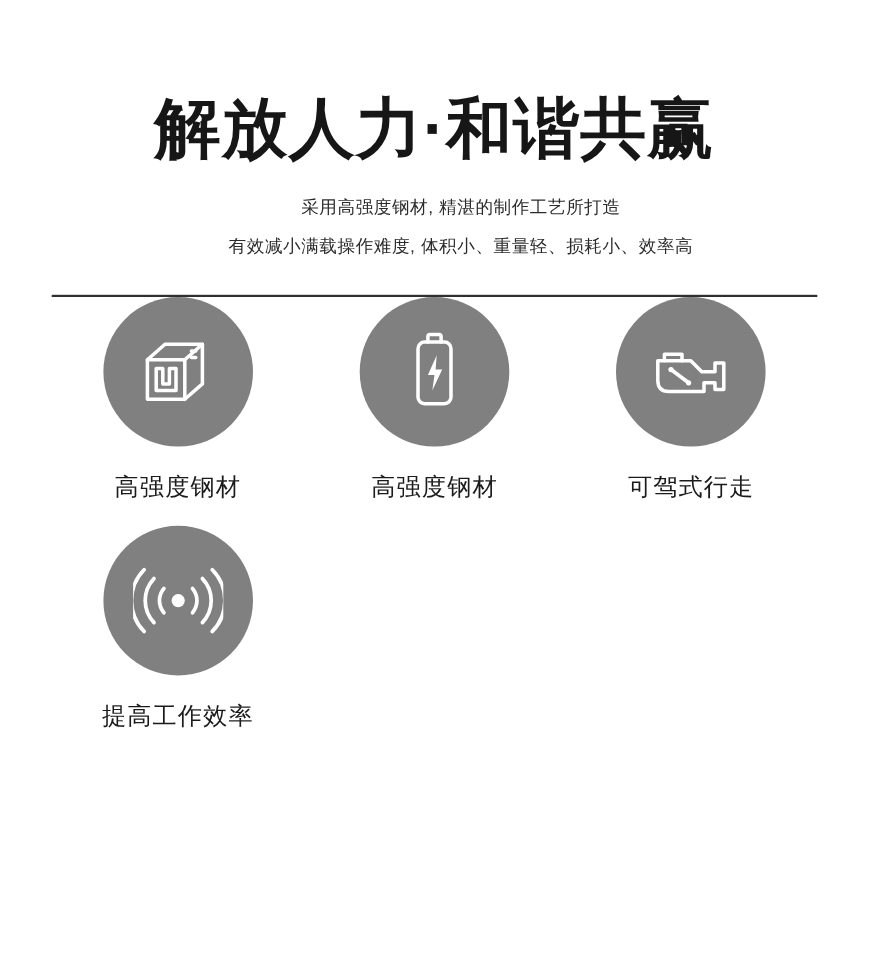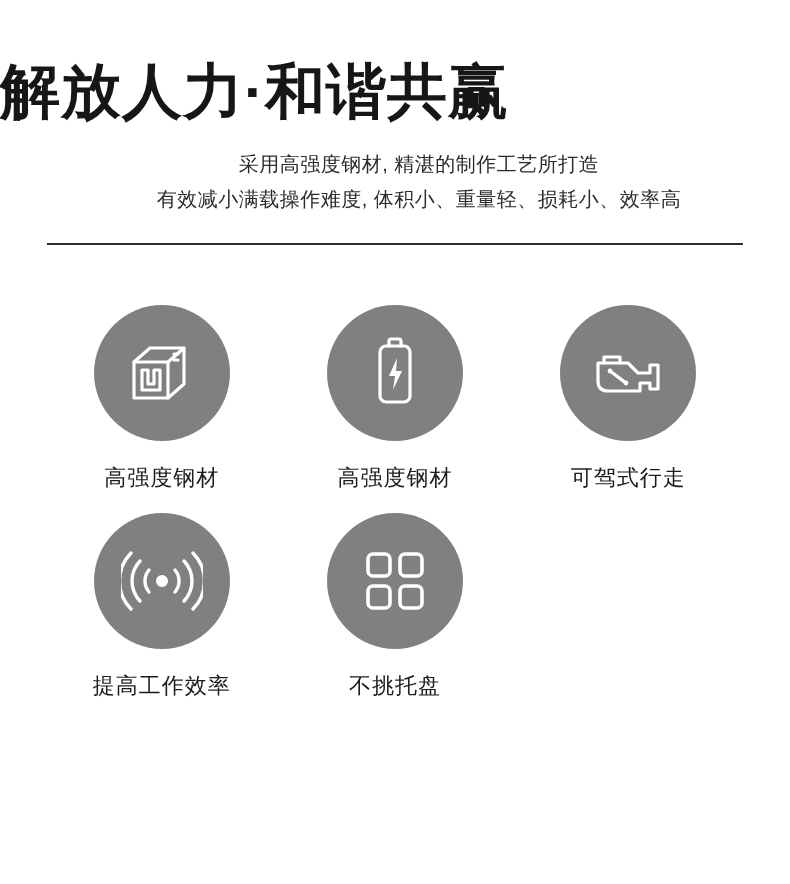--- a/index.html
+++ b/index.html
@@ -16,61 +16,61 @@
   }
   .page {
     position: relative;
     width: 790px;
     height: 884px;
     box-sizing: border-box;
   }
 
   
   .headline {
+    text-align: center;
     font-size: 60px;
     font-weight: bold;
     letter-spacing: 1px;
     color: #161616;
     margin: 0;
-    padding-top: 58px;
+    padding-top: 83px;
     line-height: 1.12;
     white-space: nowrap;
   }
 
   
   .subcopy {
     margin: 0;
     padding-top: 22px;
     text-align: center;
     color: #2b2b2b;
   }
   .subcopy .line {
-    font-size: 20px;
+    font-size: 16px;
     line-height: 35px;
     letter-spacing: 0.5px;
     white-space: nowrap;
     padding-left: 48px;
   }
 
   
   .divider-wrap {
     padding-top: 26px;
     display: flex;
     justify-content: center;
   }
   .divider {
     width: 696px;
     height: 2px;
     background: #2f2f2f;
   }
 
   
   .features {
-    margin: 12px auto;
-    padding-top: 48px;
+    margin: 0 auto;
     width: 700px;
     display: grid;
     grid-template-columns: repeat(3, 1fr);
     grid-row-gap: 20px;
     justify-items: center;
   }
   .feature {
     width: 200px;
     display: flex;
     flex-direction: column;
@@ -168,28 +168,15 @@
             <path d="M19 11 A29 29 0 0 0 19 51"></path>
             <path d="M63 11 A29 29 0 0 1 63 51"></path>
             <path d="M10 3 A40 40 0 0 0 10 59"></path>
             <path d="M72 3 A40 40 0 0 1 72 59"></path>
           </svg>
         </span>
       </div>
       <div class="feature-label">提高工作效率</div>
     </div>
 
-    <div class="feature">
-      <div class="icon-circle">
-        <span>
-          <svg width="62" height="62" viewBox="0 0 62 62" fill="none" stroke="#ffffff" stroke-width="3.6" stroke-linejoin="round">
-            <rect x="4" y="4" width="22" height="22" rx="5"></rect>
-            <rect x="36" y="4" width="22" height="22" rx="5"></rect>
-            <rect x="4" y="36" width="22" height="22" rx="5"></rect>
-            <rect x="36" y="36" width="22" height="22" rx="5"></rect>
-          </svg>
-        </span>
-      </div>
-      <div class="feature-label">不挑托盘</div>
-    </div>
 
   </div>
 </div>
 
 </body></html>

